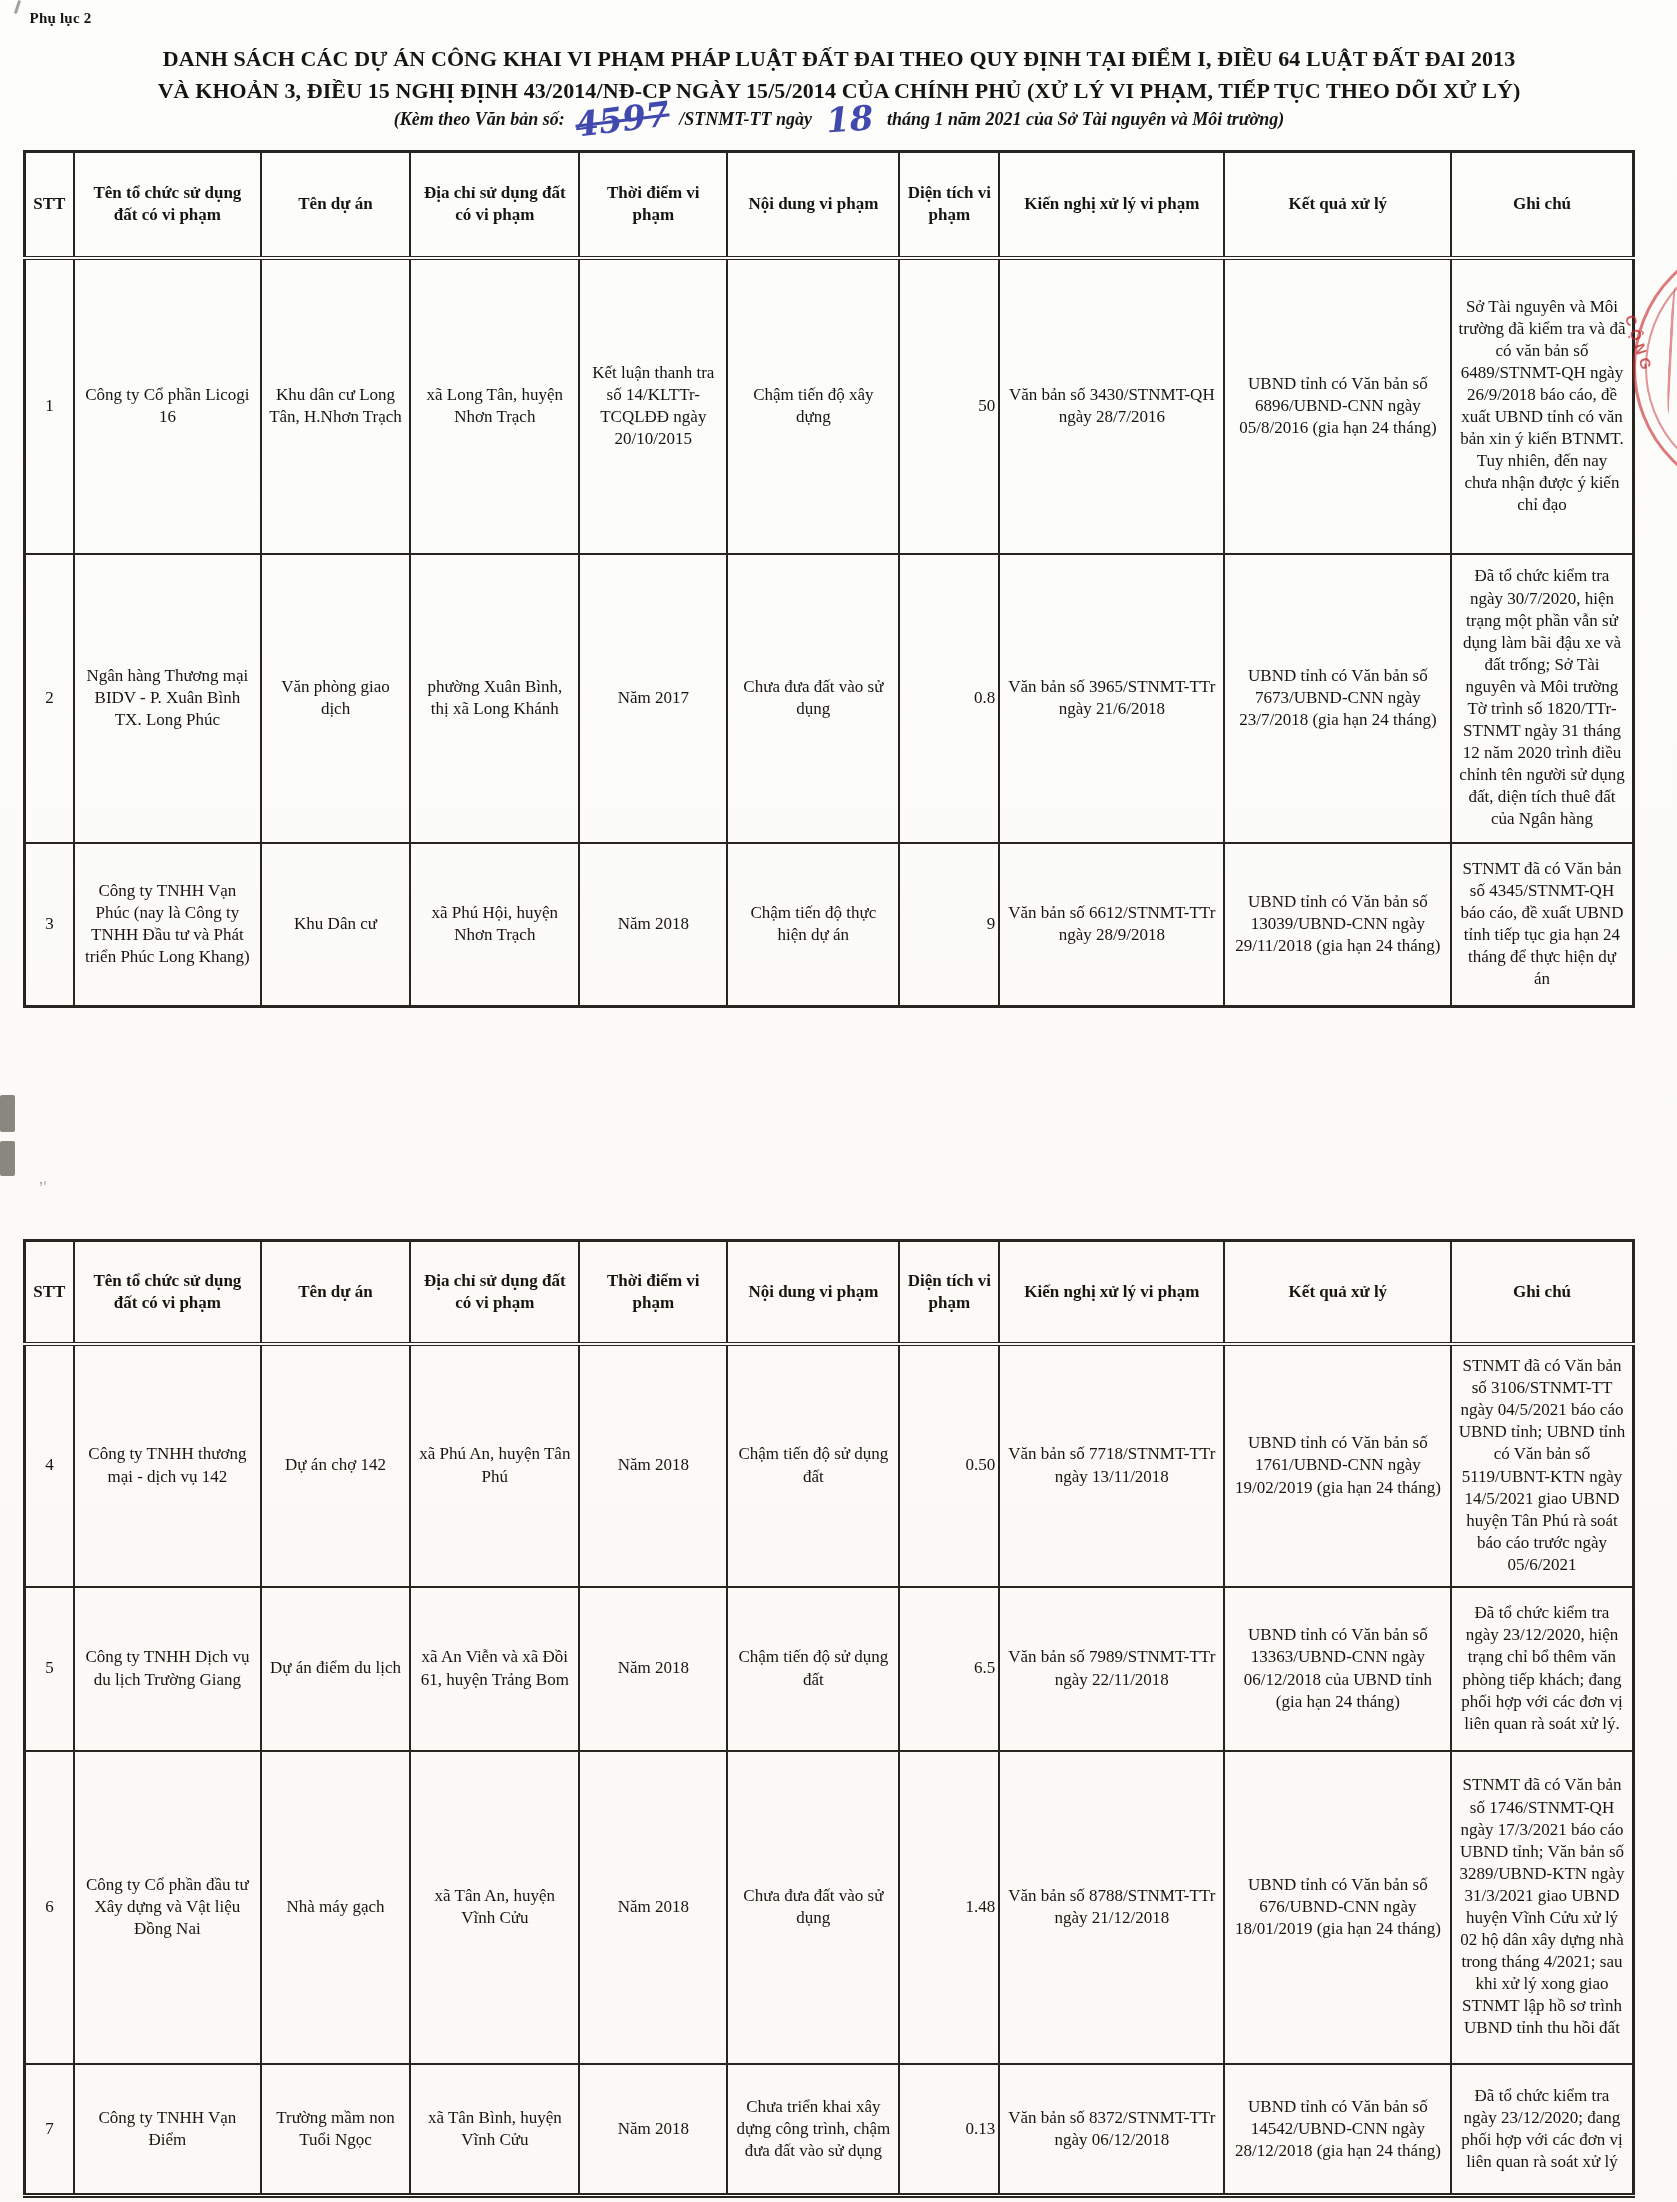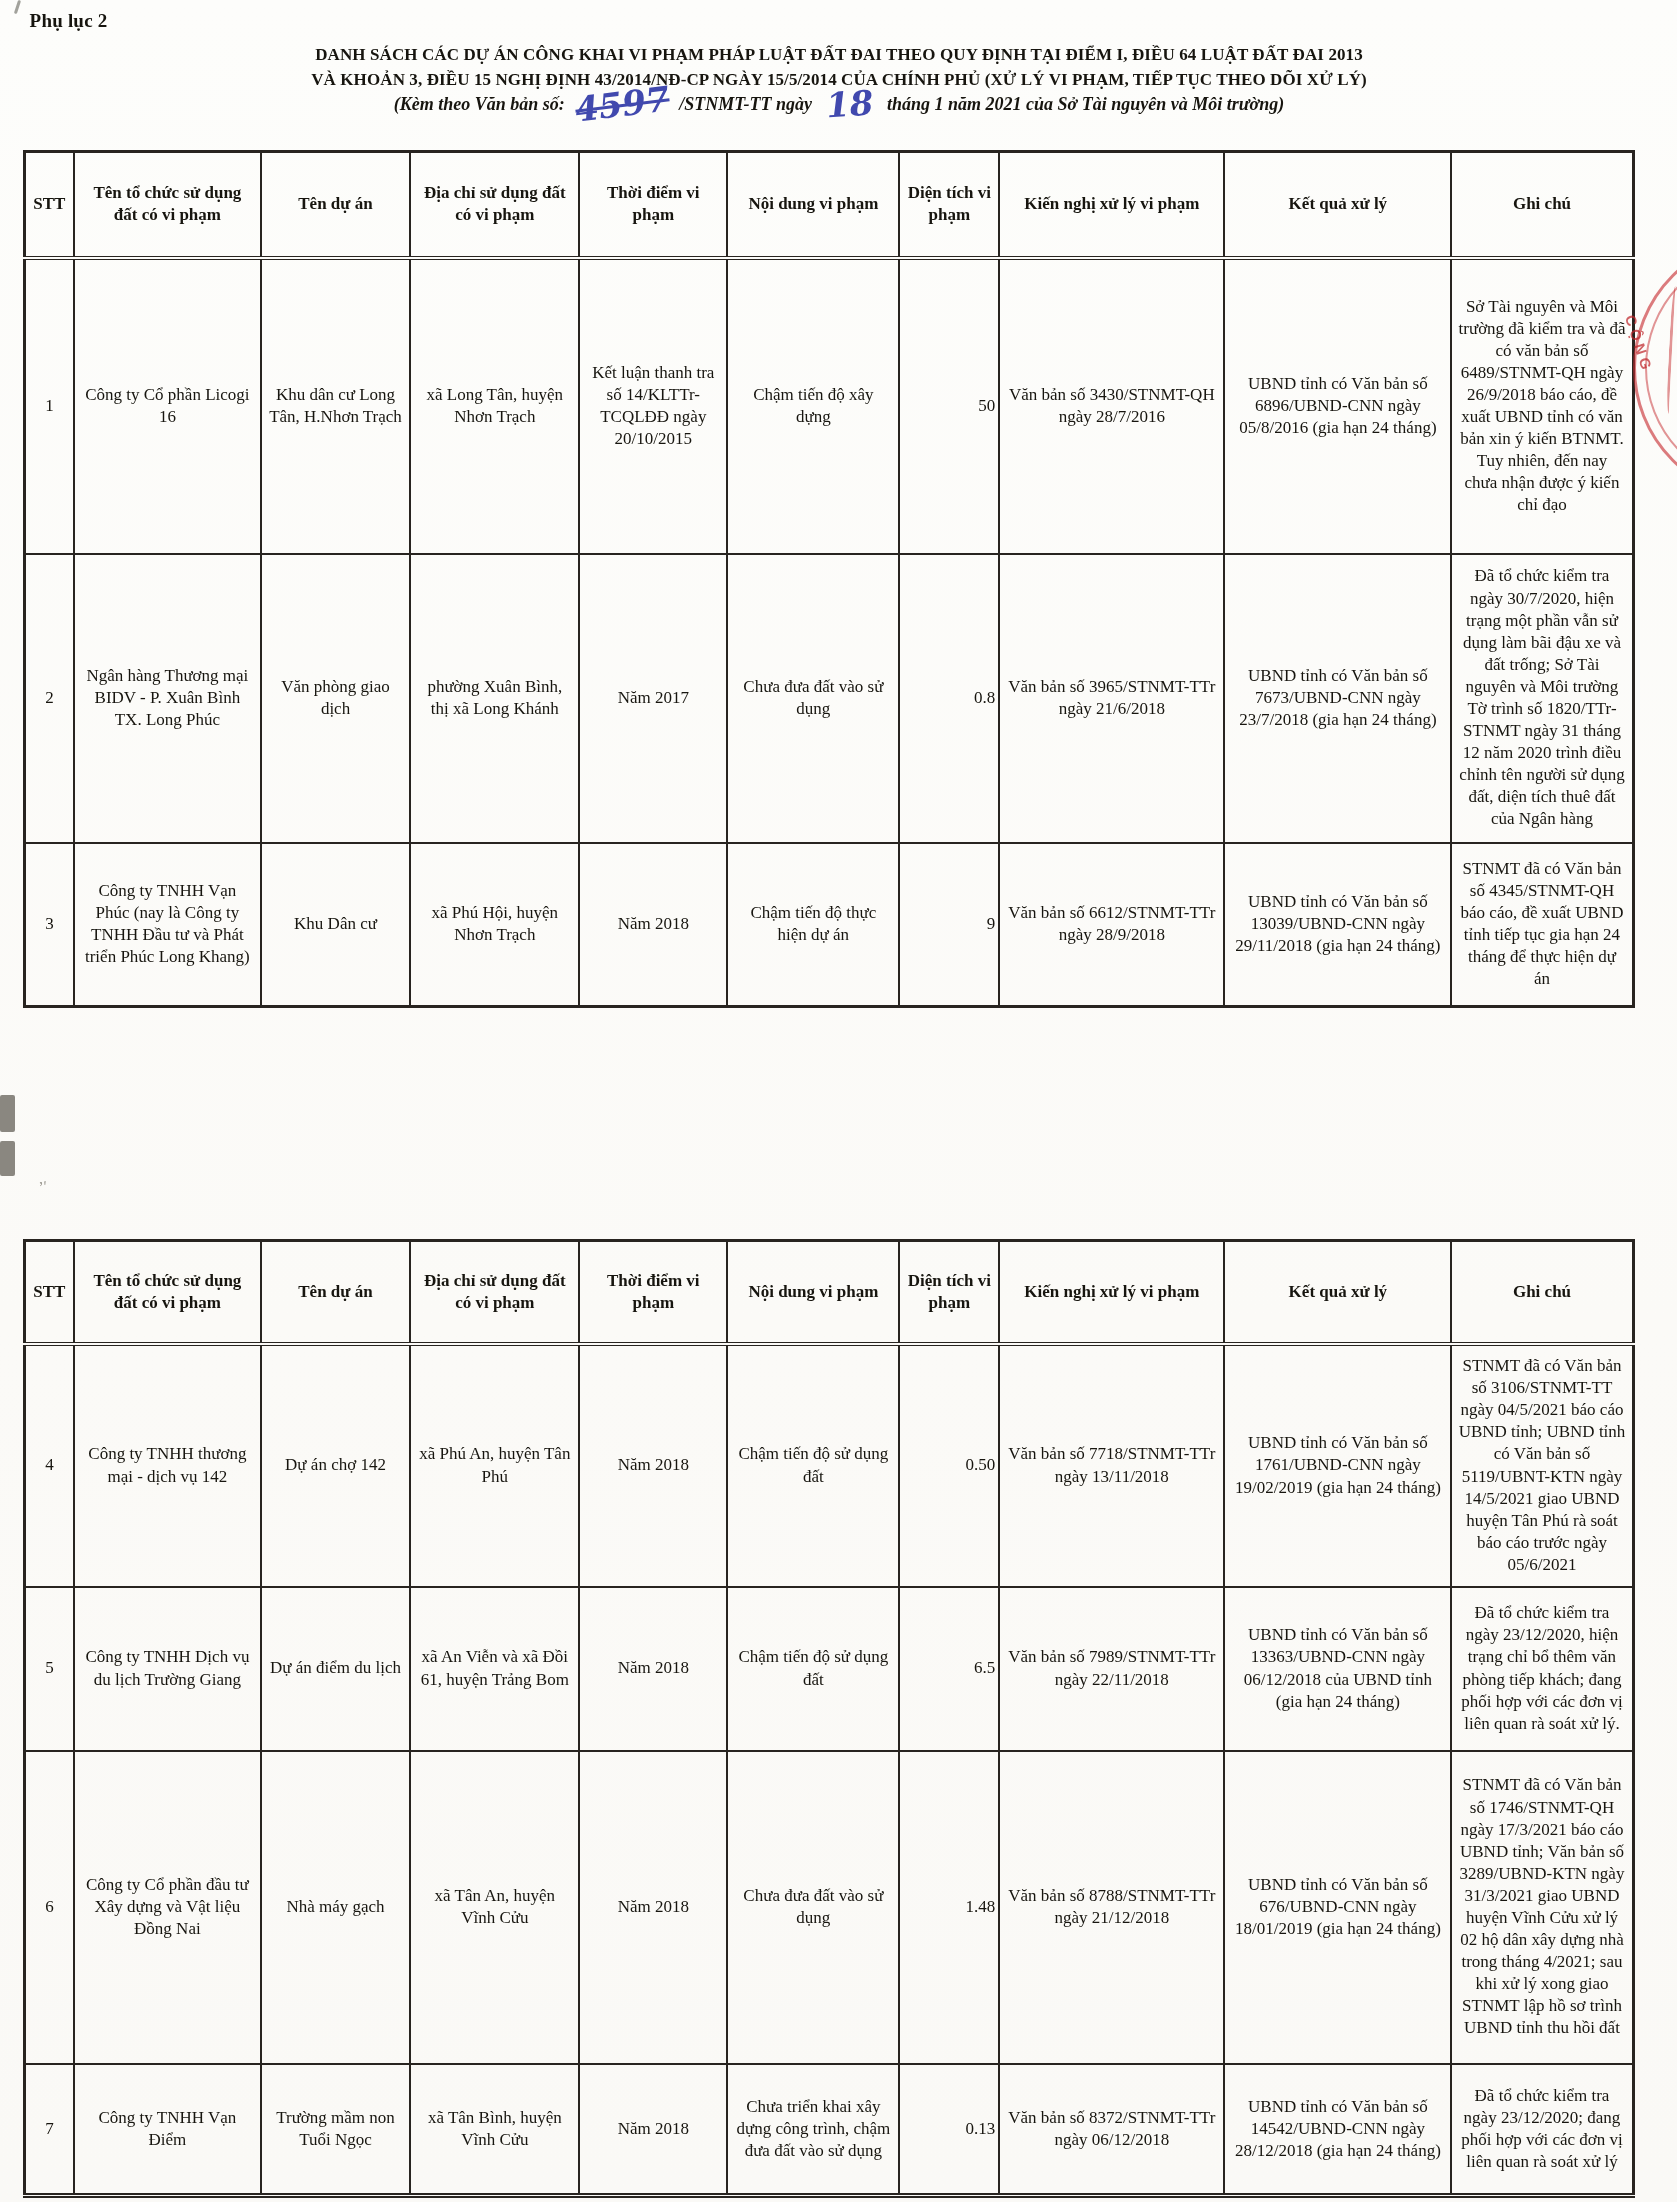--- a/index.html
+++ b/index.html
@@ -6,28 +6,28 @@
   body{
     position:relative;
     width:1678px;height:2203px;
     background:linear-gradient(180deg,#fdfdfb 0%,#fbfaf7 60%,#faf9f6 100%);
     font-family:"Liberation Serif","DejaVu Serif",serif;
     color:#17150f;
     overflow:hidden;
   }
   .appendix{
     position:absolute;left:29.6px;top:9.9px;
-    font-size:19px;font-weight:bold;letter-spacing:0.2px;
+    font-size:15px;font-weight:bold;letter-spacing:0.2px;
   }
   .corner-mark{
     position:absolute;left:15.8px;top:0px;width:3px;height:13.8px;
     background:#8b8b85;transform:rotate(18deg);border-radius:2px;opacity:.8;
   }
   .title-block{position:absolute;left:0;top:43px;width:100%;text-align:center;}
-  .title-line{font-size:17px;font-weight:bold;white-space:nowrap;line-height:1.45;letter-spacing:0.1px;}
+  .title-line{font-size:22px;font-weight:bold;white-space:nowrap;line-height:1.45;letter-spacing:0.1px;}
   .subtitle{
     margin-top:2px;font-size:18px;font-weight:bold;font-style:italic;
     white-space:nowrap;line-height:1.2;
   }
   .hand{
     display:inline-block;color:#4149ae;font-size:34px;font-weight:bold;
     font-family:"DejaVu Serif",serif;font-style:italic;line-height:0;
     vertical-align:-5.9px;margin:0 9.9px;
   }
   .hand.crossed{transform:rotate(-7deg);text-decoration:line-through;text-decoration-thickness:3px;}

